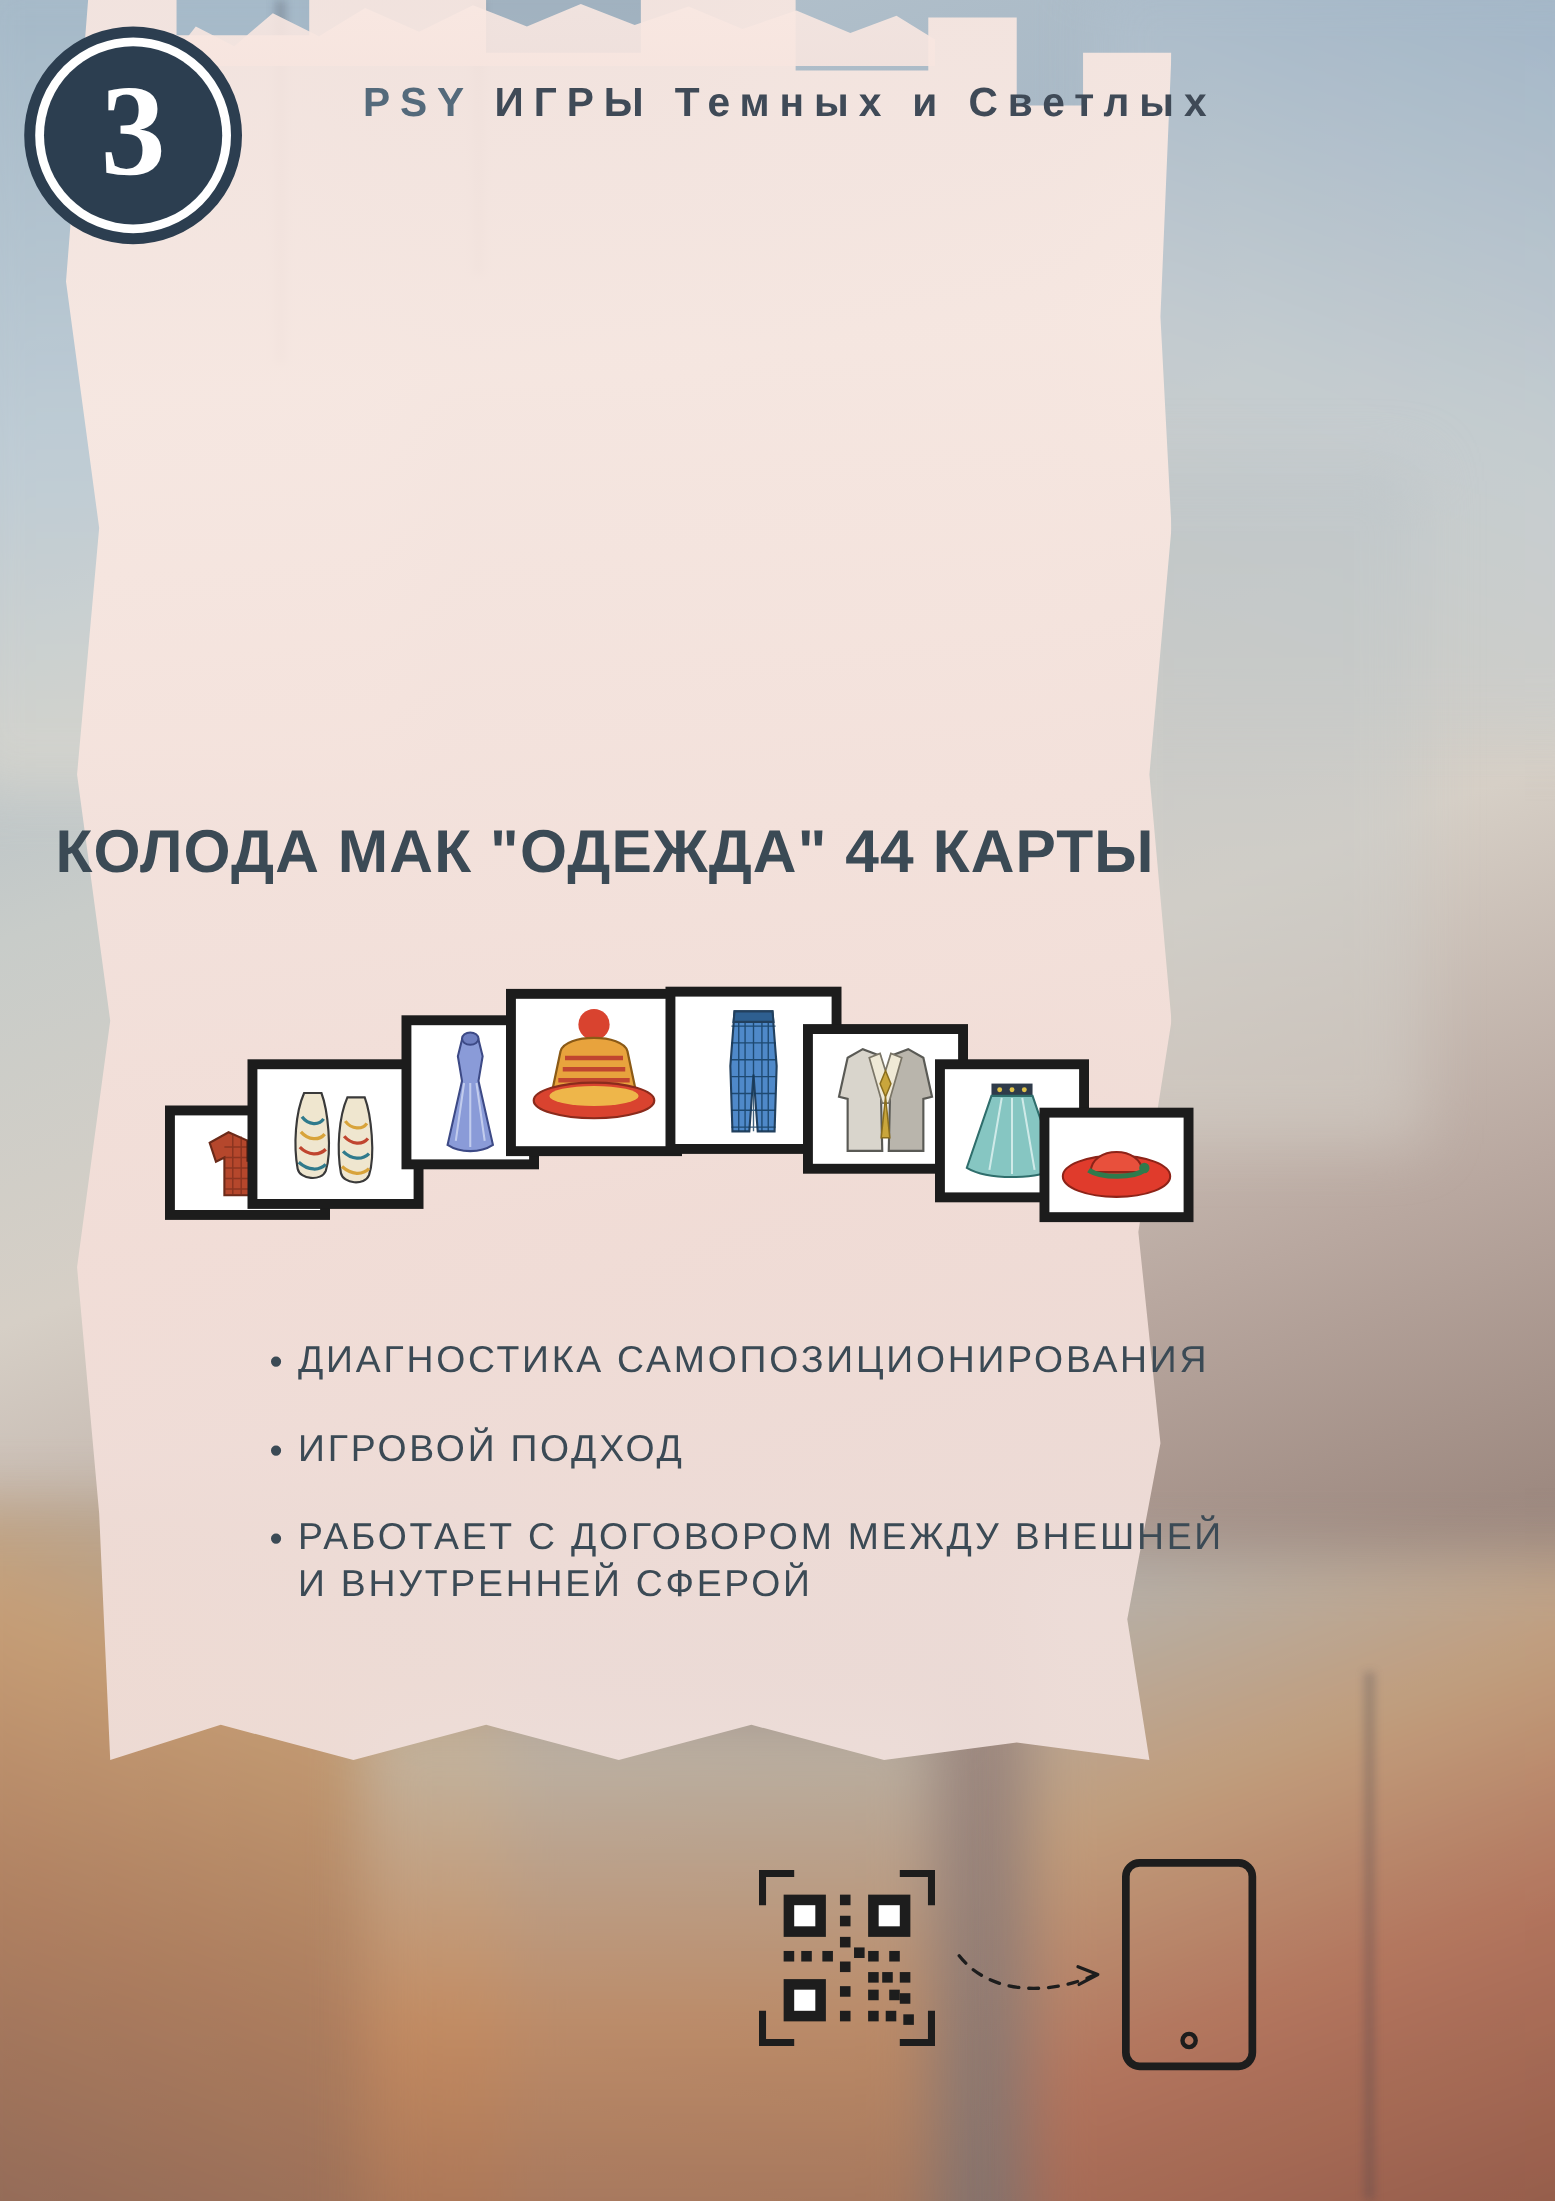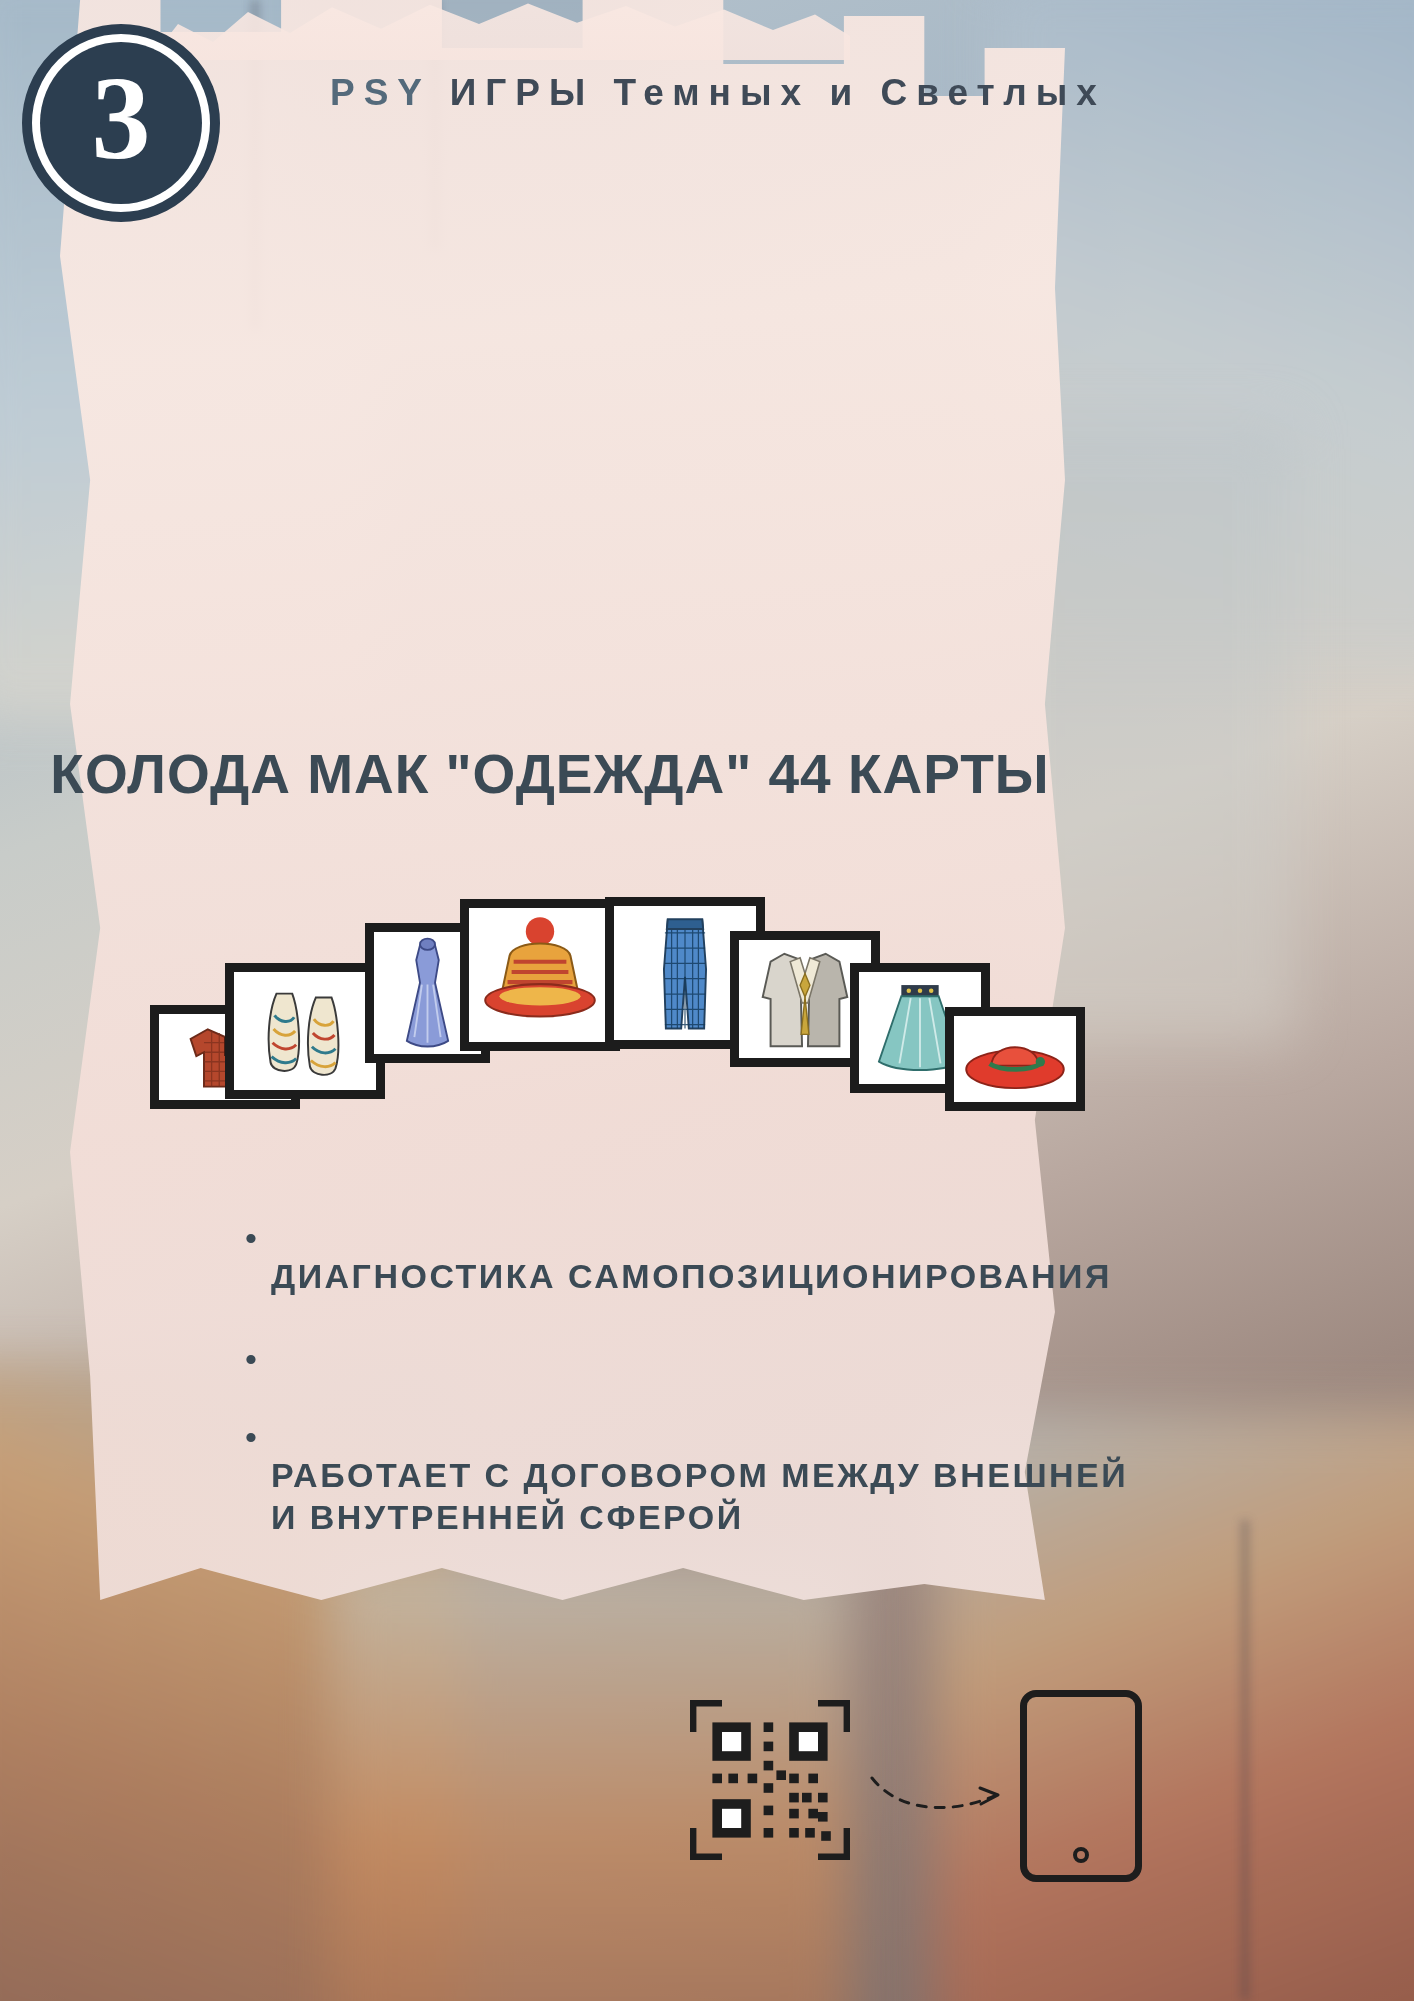--- a/index.html
+++ b/index.html
@@ -199,25 +199,24 @@
     margin-bottom: 38px;
   }
   .bullet .dot {
     font-size: 34px;
     line-height: 1;
     margin-right: 14px;
     margin-top: 6px;
   }
   .bullet .txt {
     font-size: 34px;
-    font-weight: bold;
+    font-weight: normal;
     letter-spacing: 2.5px;
     line-height: 1.25;
     text-transform: uppercase;
-    margin-top: 40px;
   }
 
   
   .footer {
     position: absolute;
     left: 690px;
     top: 1700px;
     width: 520px;
     height: 230px;
   }
@@ -399,20 +398,21 @@
 
   </div>
 
   <div class="bullets">
     <div class="bullet">
       <span class="dot">•</span>
       <span class="txt">ДИАГНОСТИКА САМОПОЗИЦИОНИРОВАНИЯ</span>
     </div>
     <div class="bullet">
       <span class="dot">•</span>
+      <span class="txt">ИГРОВОЙ ПОДХОД</span>
     </div>
     <div class="bullet">
       <span class="dot">•</span>
       <span class="txt">РАБОТАЕТ С ДОГОВОРОМ МЕЖДУ ВНЕШНЕЙ И ВНУТРЕННЕЙ СФЕРОЙ</span>
     </div>
   </div>
 
   <div class="footer">
 
     <svg class="qr" viewBox="0 0 100 100">

